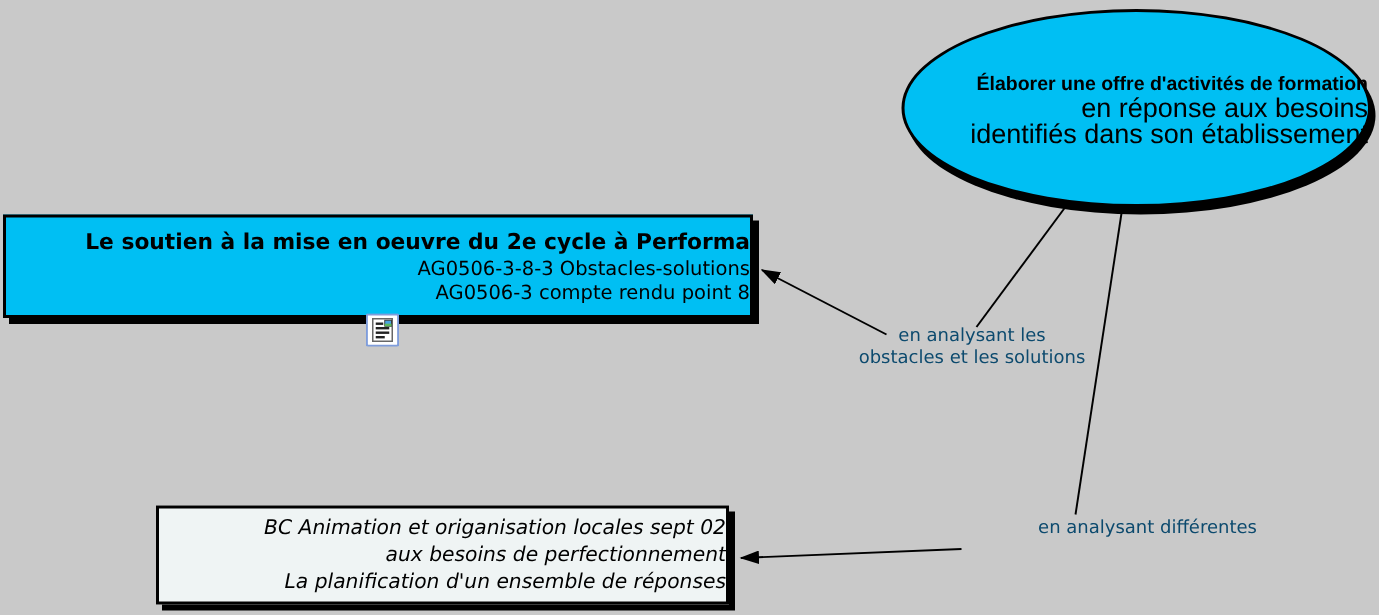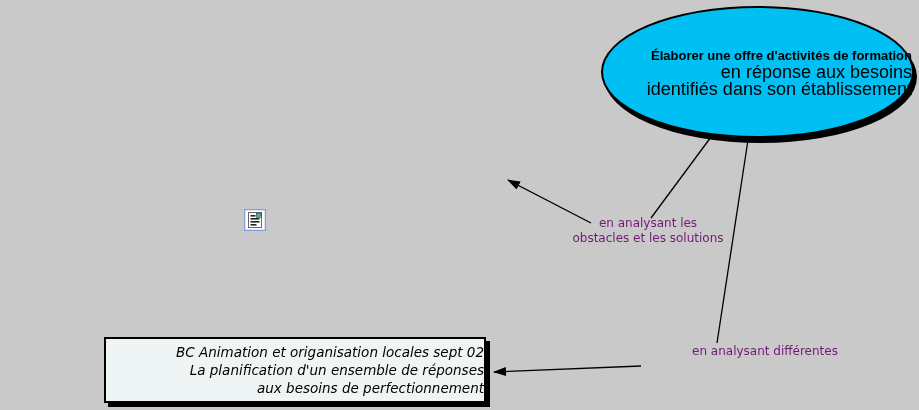--- a/index.html
+++ b/index.html
@@ -62,21 +62,21 @@
     width: 382px; height: 66px;
     background: var(--bottom_node_fill);
     box-shadow: 4px 4px 0 var(--border);
   }
   .bottom-node .t2 { font-size: 13.5px; line-height: 18px; font-style: italic; }
   .link-label {
     position: absolute;
     text-align: center;
     font-size: 12px;
     line-height: 15px;
-    color: #701a75;
+    color: #0c4a6e;
     white-space: nowrap;
   }
   .link-label-1 { left: 564px; top: 216px; width: 168px; }
   .link-label-2 { left: 637px; top: 344px; width: 160px; margin-left: 48px; }
   .resource-icon {
     position: absolute;
     left: 244px; top: 209px;
     width: 22px; height: 22px;
     cursor: pointer;
   }
@@ -97,36 +97,41 @@
     <line x1="748" y1="140" x2="717" y2="343" stroke="#000" stroke-width="1.3"></line>
     <line x1="641" y1="366" x2="494" y2="372" stroke="#000" stroke-width="1.3" marker-end="url(#arrow)"></line>
   </svg>
 
   <div class="node ellipse-node">
     <div class="nline t1">Élaborer une offre d'activités de formation</div>
     <div class="nline t2">en réponse aux besoins</div>
     <div class="nline t2">identifiés dans son établissement</div>
   </div>
 
+  <div class="node main-node">
+    <div class="nline t1">Le soutien à la mise en oeuvre du 2e cycle à Performa</div>
+    <div class="nline t2">AG0506-3-8-3 Obstacles-solutions</div>
+    <div class="nline t2">AG0506-3 compte rendu point 8</div>
+  </div>
 
   <svg class="resource-icon" width="22" height="22" viewBox="0 0 22 22" xmlns="http://www.w3.org/2000/svg">
     <rect x="0.5" y="0.5" width="21" height="21" fill="#ffffff" stroke="#7f9ddb" stroke-width="1.5" rx="1"></rect>
     <rect x="4.5" y="3.5" width="13" height="15" fill="#ffffff" stroke="#666666" stroke-width="1"></rect>
     <rect x="6.5" y="6" width="5" height="1.6" fill="#222222"></rect>
     <rect x="6.5" y="9" width="9" height="1.6" fill="#222222"></rect>
     <rect x="6.5" y="12" width="9" height="1.6" fill="#222222"></rect>
     <rect x="6.5" y="15" width="6" height="1.6" fill="#222222"></rect>
     <rect x="12.5" y="4.5" width="4.5" height="4" fill="#4aa3e0" stroke="#333333" stroke-width="0.6"></rect>
     <rect x="12.5" y="6.8" width="4.5" height="1.7" fill="#5cb85c"></rect>
   </svg>
 
   <div class="node bottom-node">
     <div class="nline t2">BC Animation et origanisation locales sept 02</div>
+    <div class="nline t2">aux besoins de perfectionnement</div>
     <div class="nline t2">La planification d'un ensemble de réponses</div>
-    <div class="nline t2">aux besoins de perfectionnement</div>
   </div>
 
   <div class="link-label link-label-1">
     <div>en analysant les</div>
     <div>obstacles et les solutions</div>
   </div>
 
   <div class="link-label link-label-2">
     <div>en analysant différentes</div>
   </div>

